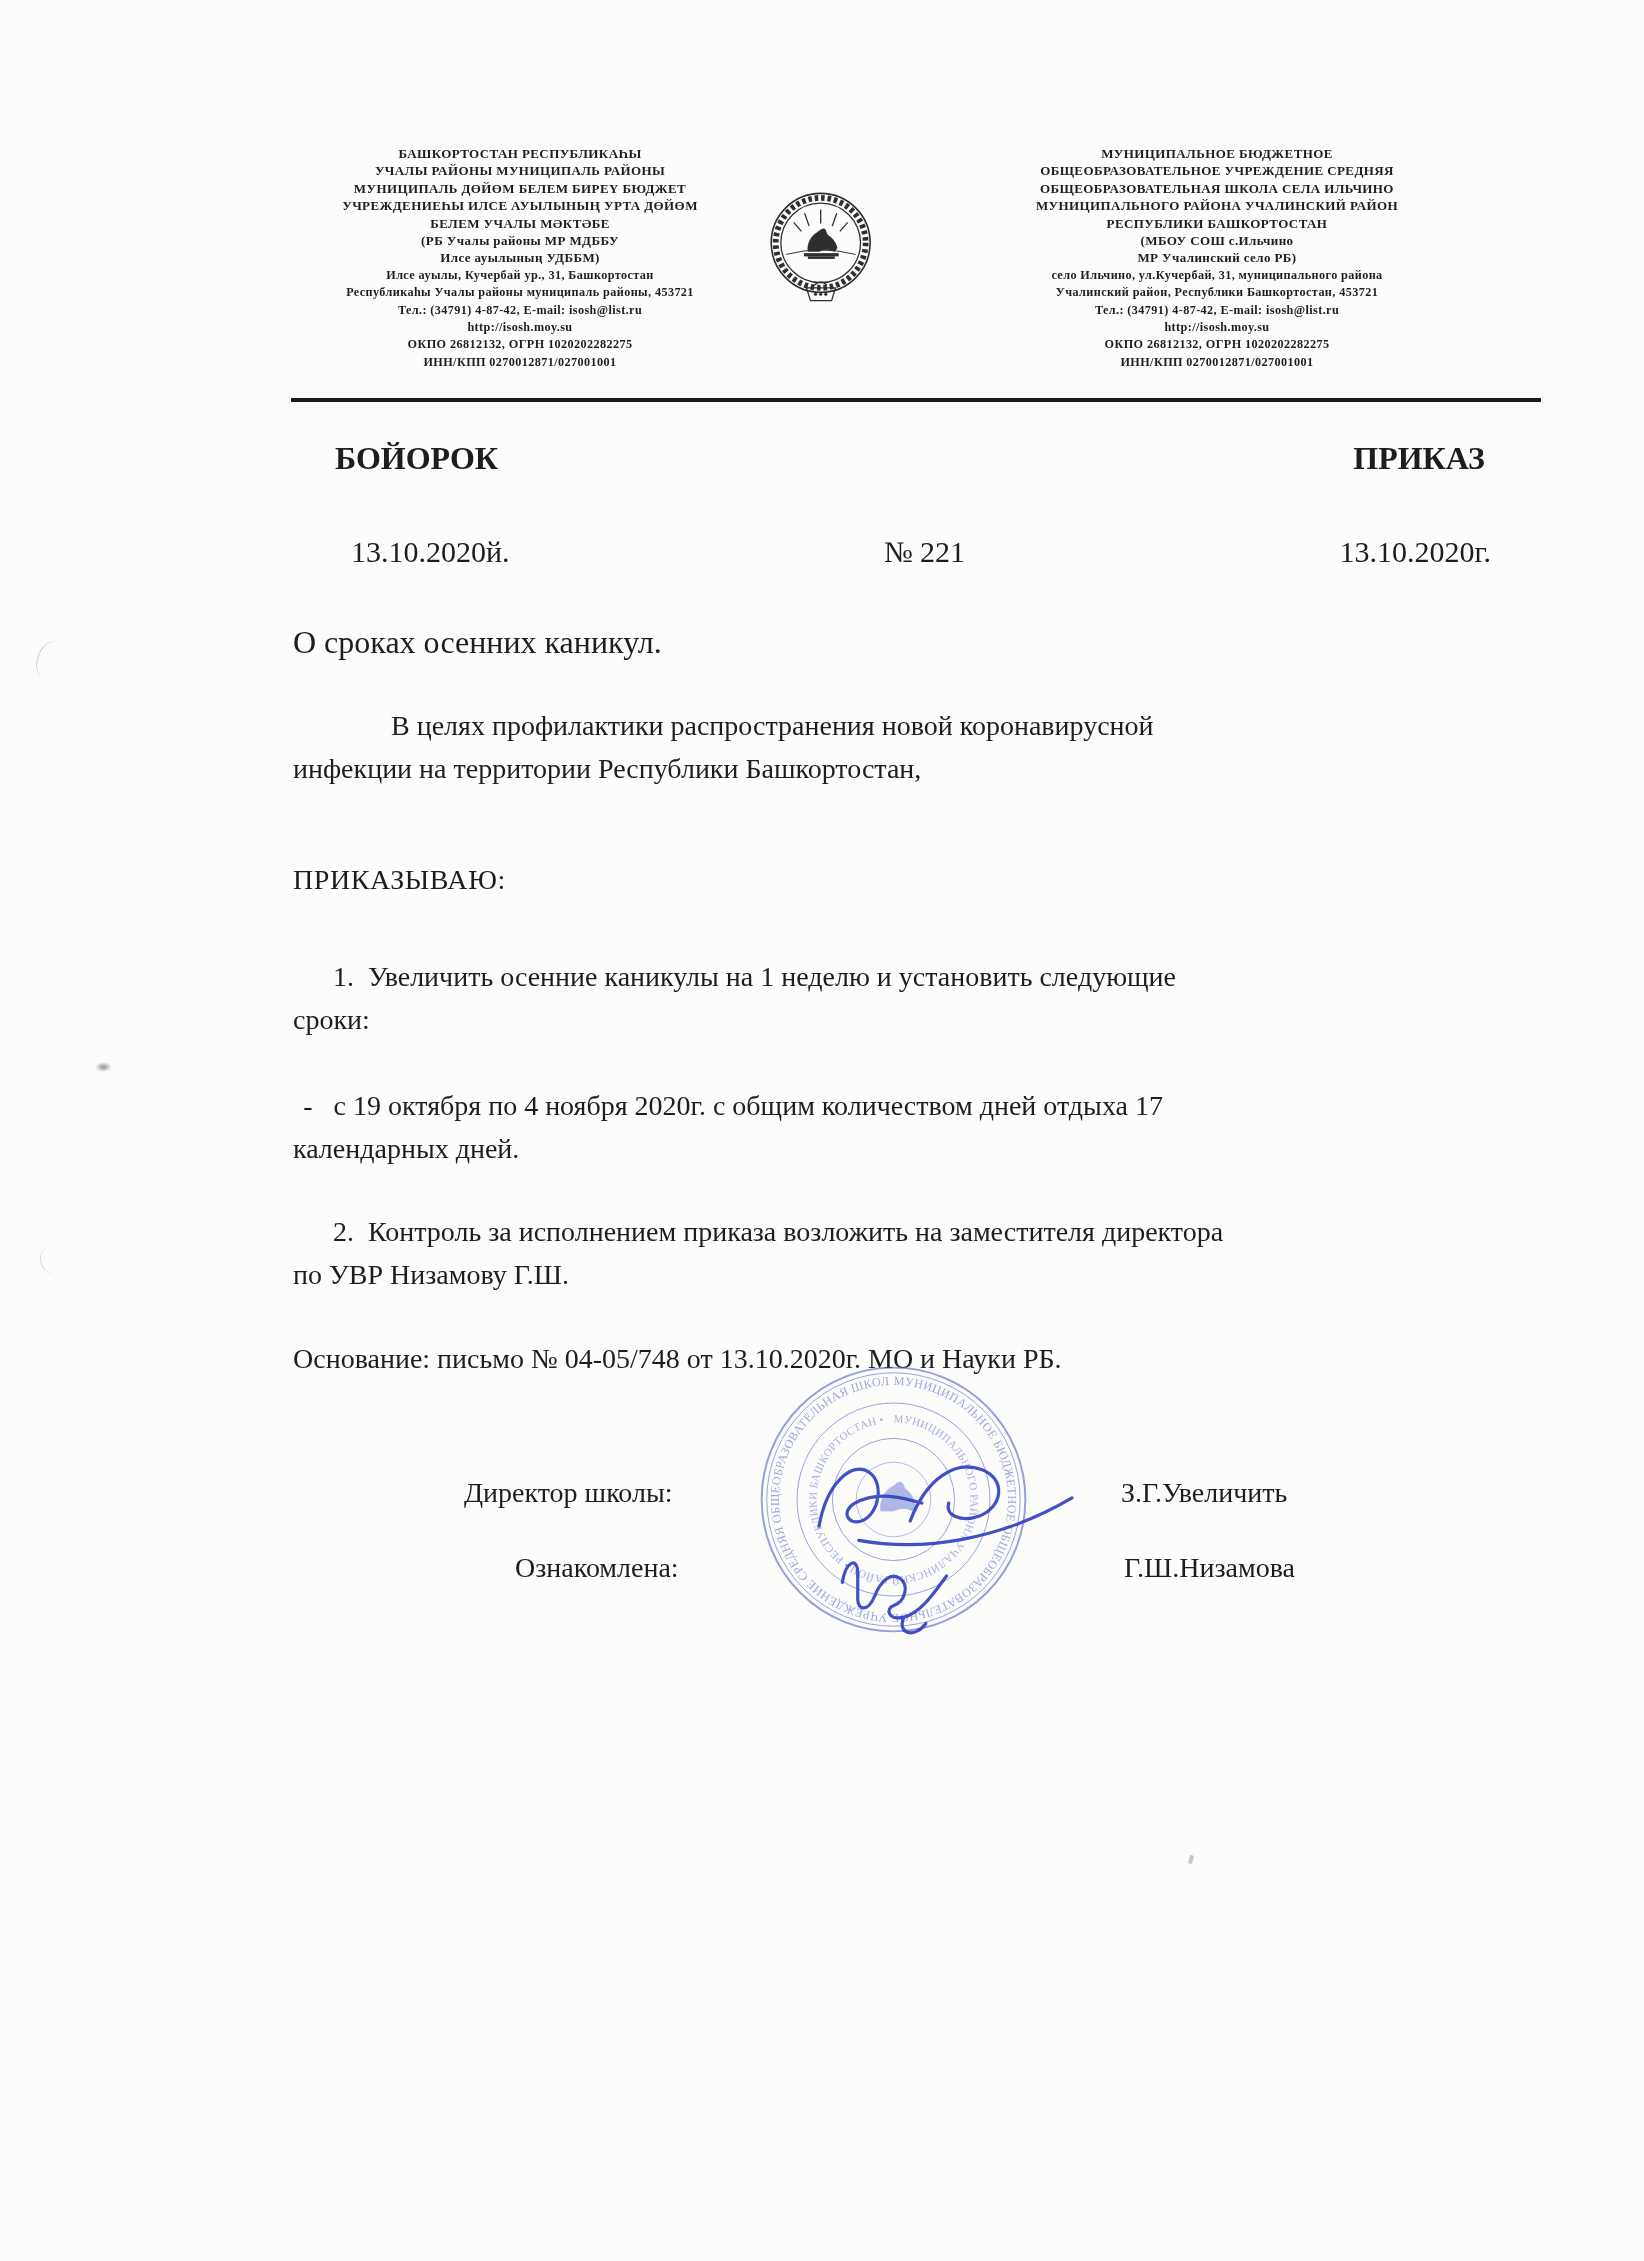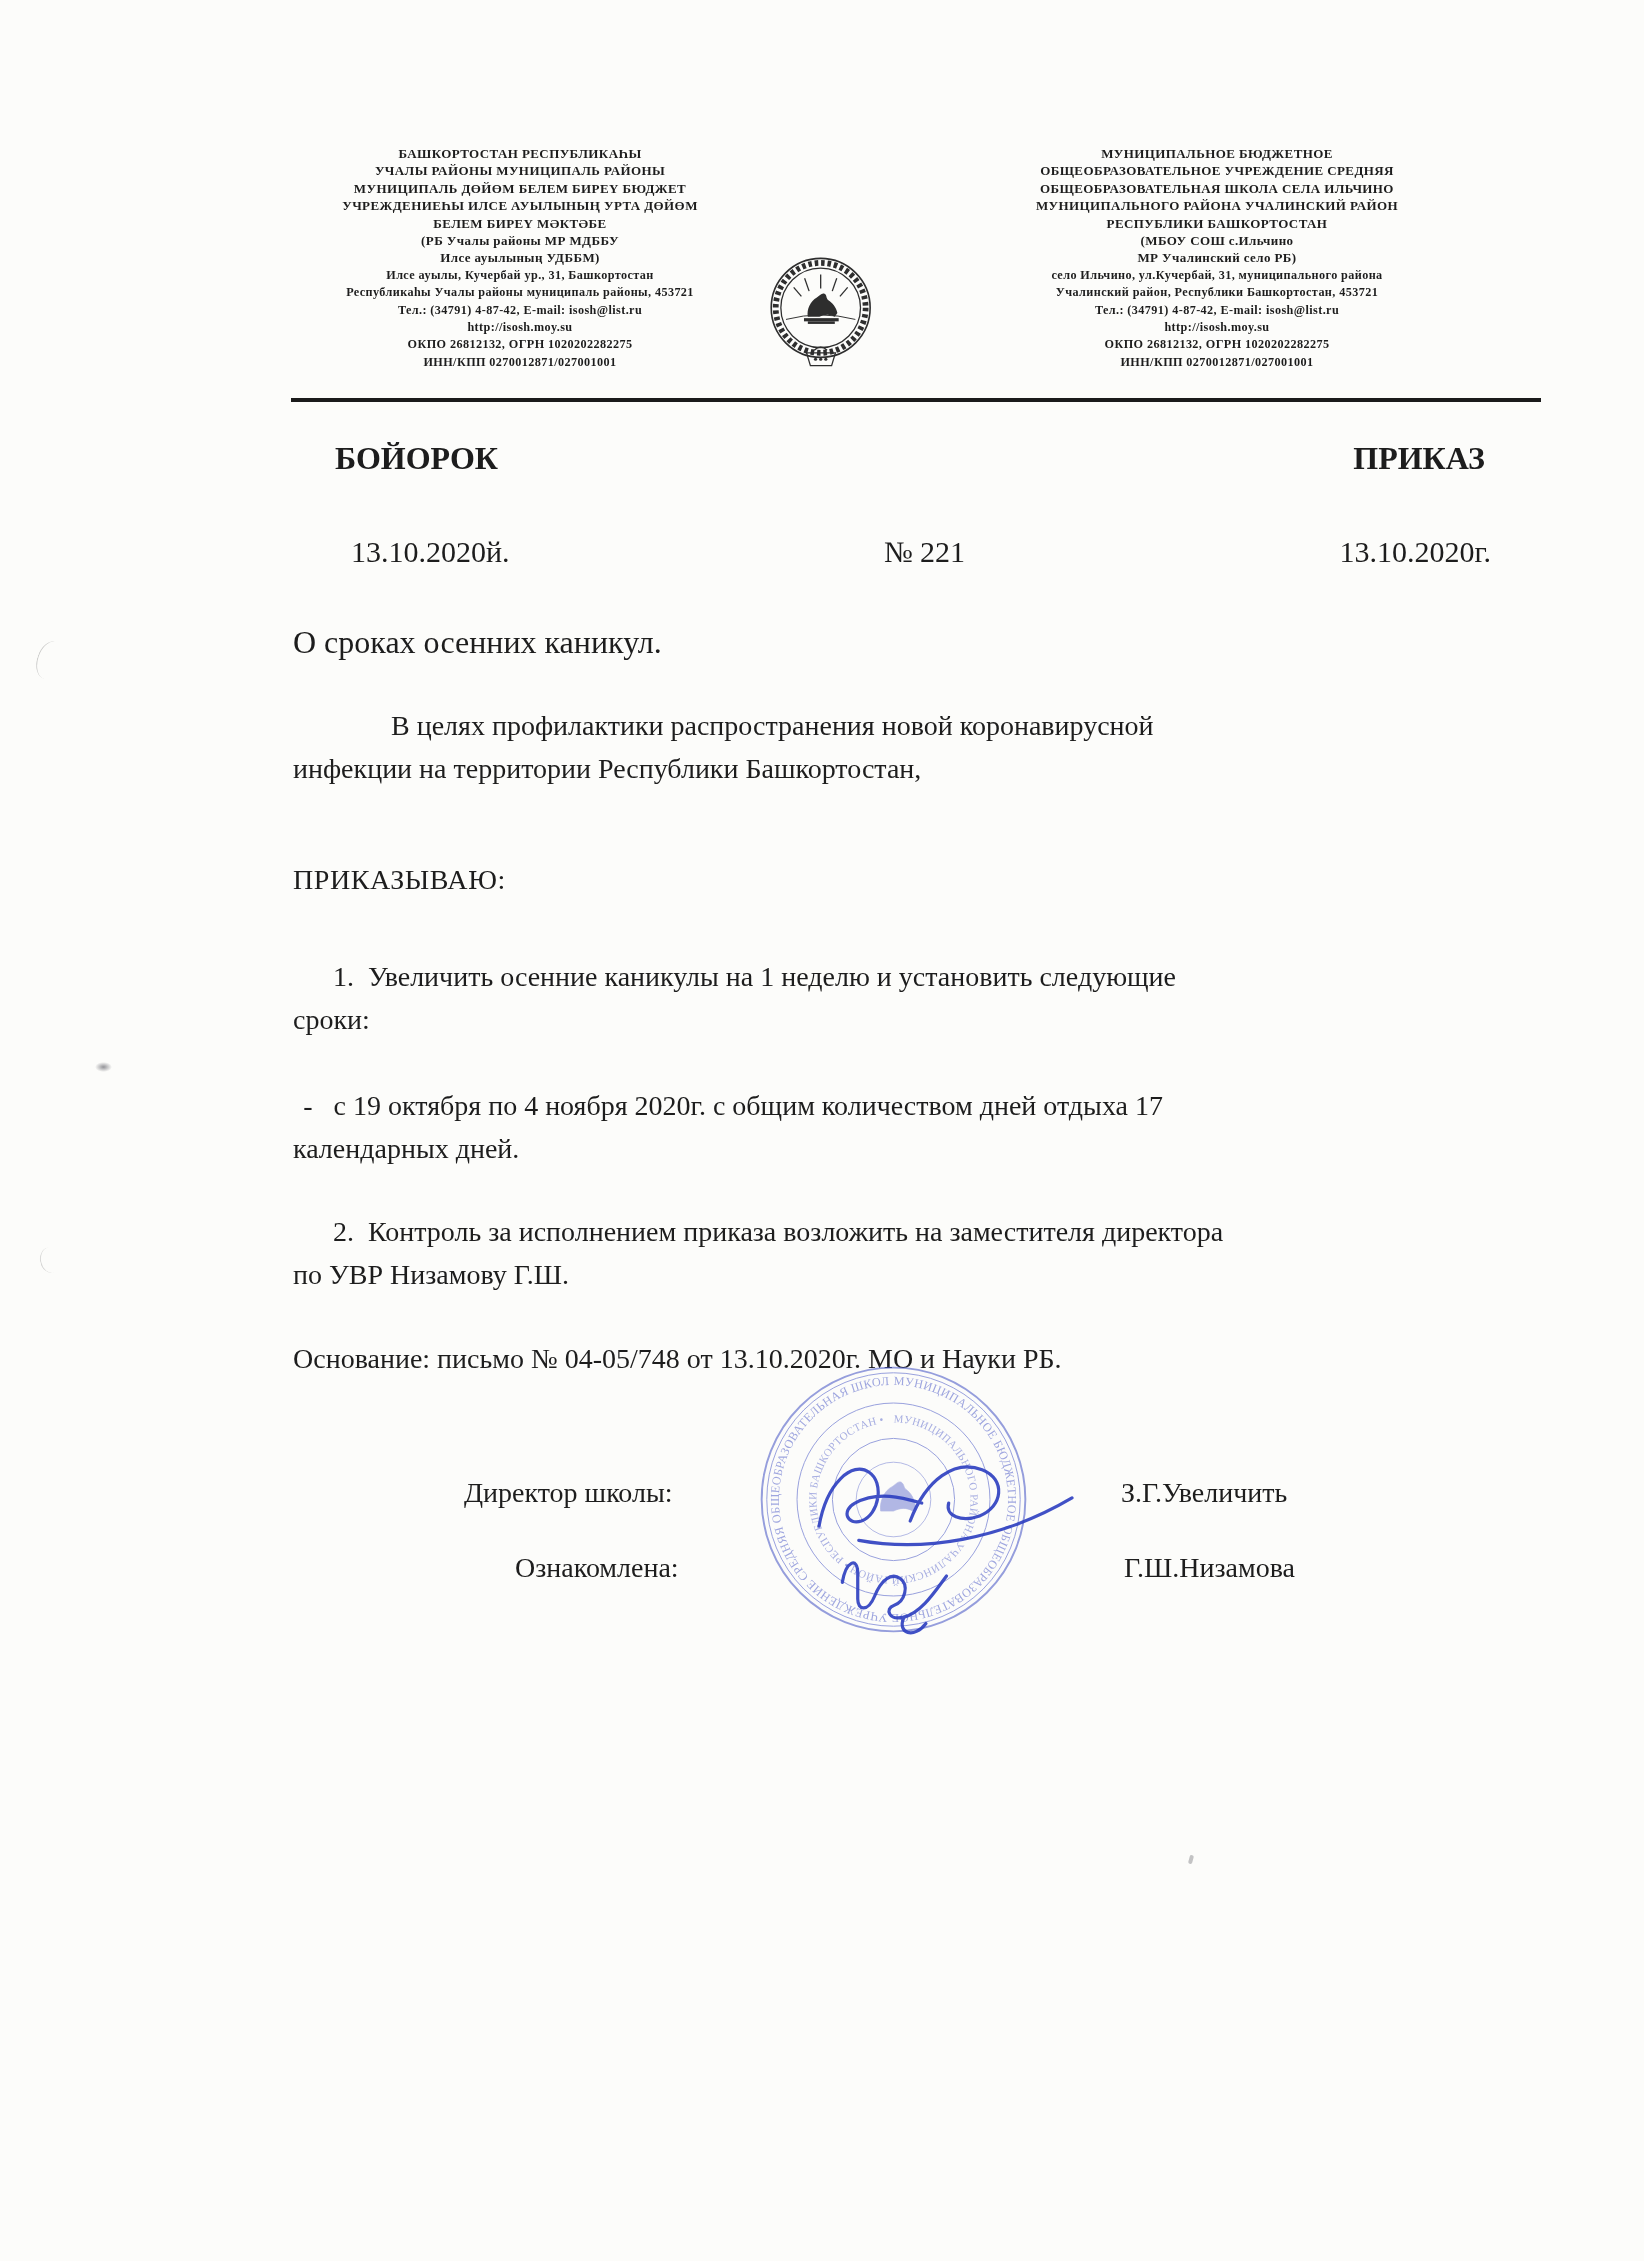--- a/index.html
+++ b/index.html
@@ -5,21 +5,21 @@
   * { margin:0; padding:0; box-sizing:border-box; }
   html,body { background:#e9e9e7; }
   body {
     width:1644px; height:2261px;
     font-family:"Liberation Serif","DejaVu Serif",serif;
     color:#1d1d1d; position:relative; overflow:hidden;
   }
   .page { position:absolute; inset:0; background:#fcfcfa; }
 
   
-  .letterhead { position:absolute; top:145px; left:293px; width:1247px; display:flex; align-items:flex-end; }
+  .letterhead { position:absolute; top:145px; left:293px; width:1247px; display:flex; align-items:flex-start; }
   .lh-col { text-align:center; font-weight:bold; font-size:13px; line-height:17.4px; letter-spacing:0.4px; }
   .lh-left  { width:454px; }
   .lh-right { width:644px; }
   .lh-emblem { width:148px; display:flex; justify-content:center; padding-top:45px; }
   .lh-detail div { font-size:12.2px; }
 
   .rule { position:absolute; top:398px; left:291px; width:1250px; height:3.9px; background:#1b1b1b; }
 
   
   .main { position:absolute; top:425px; left:293px; width:1253px; font-size:28px; line-height:43px; }
@@ -60,21 +60,21 @@
 <div class="page">
 
   <header class="letterhead">
 
     <div class="lh-col lh-left">
       <div class="lh-name">
         <div>БАШКОРТОСТАН РЕСПУБЛИКАҺЫ</div>
         <div>УЧАЛЫ РАЙОНЫ МУНИЦИПАЛЬ РАЙОНЫ</div>
         <div>МУНИЦИПАЛЬ ДӨЙӨМ БЕЛЕМ БИРЕҮ БЮДЖЕТ</div>
         <div>УЧРЕЖДЕНИЕҺЫ ИЛСЕ АУЫЛЫНЫҢ УРТА ДӨЙӨМ</div>
-        <div>БЕЛЕМ БИРЕҮ МӘКТӘБЕ</div>
+        <div>БЕЛЕМ УЧАЛЫ МӘКТӘБЕ</div>
         <div>(РБ Учалы районы МР МДББУ</div>
         <div>Илсе ауылының УДББМ)</div>
       </div>
       <div class="lh-detail">
         <div>Илсе ауылы, Кучербай ур., 31, Башкортостан</div>
         <div>Республикаһы Учалы районы муниципаль районы, 453721</div>
         <div>Тел.: (34791) 4-87-42, E-mail: isosh@list.ru</div>
         <div>http://isosh.moy.su</div>
         <div>ОКПО 26812132, ОГРН 1020202282275</div>
         <div>ИНН/КПП 0270012871/027001001</div>

